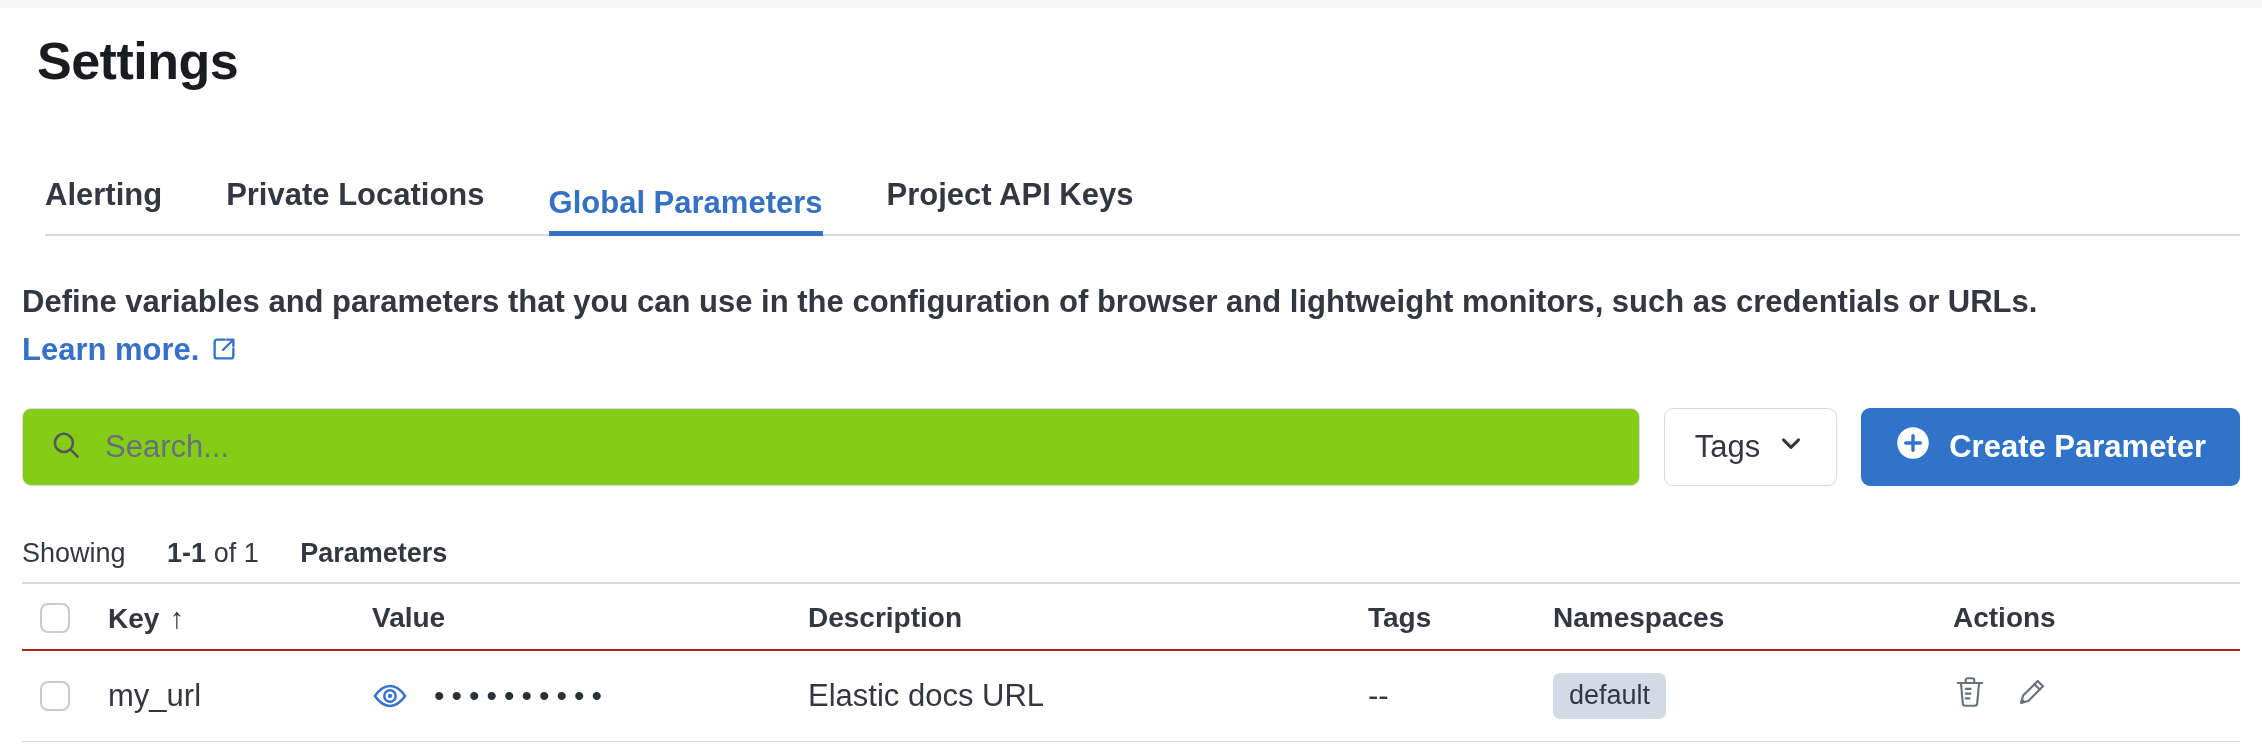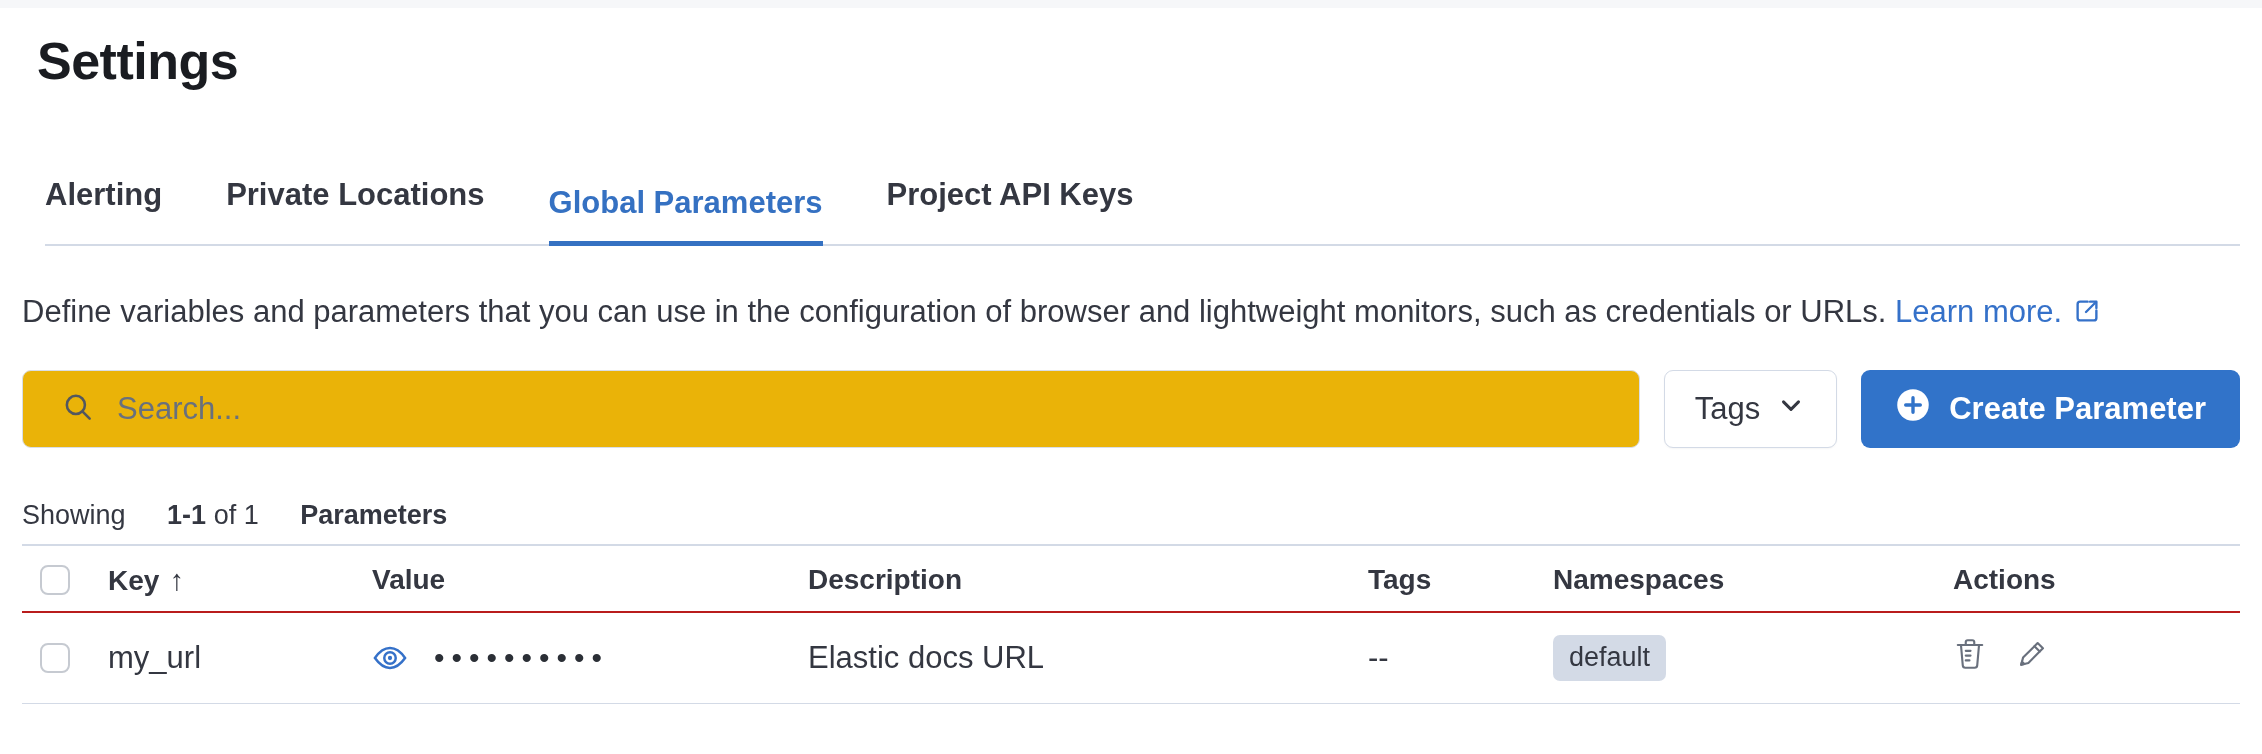--- a/index.html
+++ b/index.html
@@ -8,34 +8,34 @@
   .top-strip { height:8px; background:#f6f7f9; }
   .page { padding:0 22px; }
 
   
   h1.page-title { margin:24px 0 0 15px; font-size:52px; line-height:1.15; font-weight:700;
     color:#1a1c21; letter-spacing:-0.5px; }
 
   
   .tabs { display:flex; gap:64px; margin:84px 0 0 23px; border-bottom:2px solid #d3dae6; }
   .tab { position:relative; font-size:31px; font-weight:700; line-height:38px;
-    padding-bottom:22px; color:#343741; cursor:pointer; white-space:nowrap; }
+    padding-bottom:12px; color:#343741; cursor:pointer; white-space:nowrap; }
   .tab.is-active { color:#3571c2;margin-top:8px; }
   .tab.is-active::after { content:""; position:absolute; left:0; right:0; bottom:-2px;
     height:5px; background:#3571c2; }
 
   
-  .desc { margin-top:42px; font-size:31px; line-height:48px; color:#343741; max-width:2218px; }
+  .desc { margin-top:42px; font-size:31px; line-height:48px; color:#343741; max-width:2218px;font-weight:bold; }
   .desc a.learn-more { color:#3571c9; text-decoration:none; cursor:pointer; white-space:nowrap; }
   .desc .ext-icon { display:inline-block; vertical-align:-4px; margin-left:10px; }
 
   
   .toolbar { display:flex; gap:24px; margin-top:30px; height:78px; }
-  .search-box { flex:1; display:flex; align-items:center; gap:22px; padding-left:38px;
-    background:#eab308; border:1px solid #d8dee8; border-radius:9px; }
+  .search-box { flex:1; display:flex; align-items:center; gap:22px; padding-left:26px;
+    background:#84cc16; border:1px solid #d8dee8; border-radius:9px; }
   .search-box input { flex:1; border:none; outline:none; background:transparent;
     font-size:31px; color:#343741; font-family:inherit; height:100%; }
   .search-box input::placeholder { color:#69707d; }
   .btn-tags { display:flex; align-items:center; justify-content:center; gap:16px;
     padding:0 30px; background:#fff; border:1px solid #d3dae6; border-radius:9px;
     font-size:31px; font-weight:500; color:#343741; font-family:inherit; cursor:pointer;
     box-shadow:0 1px 2px rgba(0,0,0,0.04); }
   .btn-create { display:flex; align-items:center; justify-content:center; gap:18px;
     padding:0 34px; background:#3173c9; border:none; border-radius:9px;
     font-size:31px; font-weight:600; color:#fff; font-family:inherit; cursor:pointer; }

